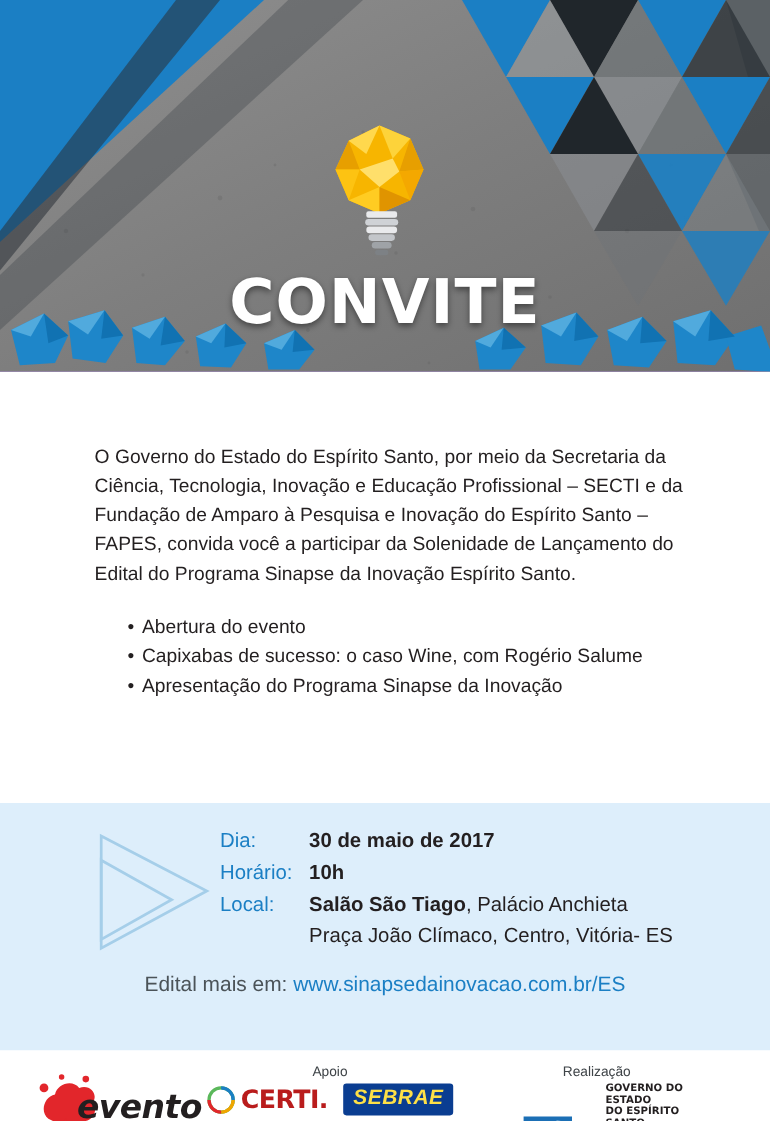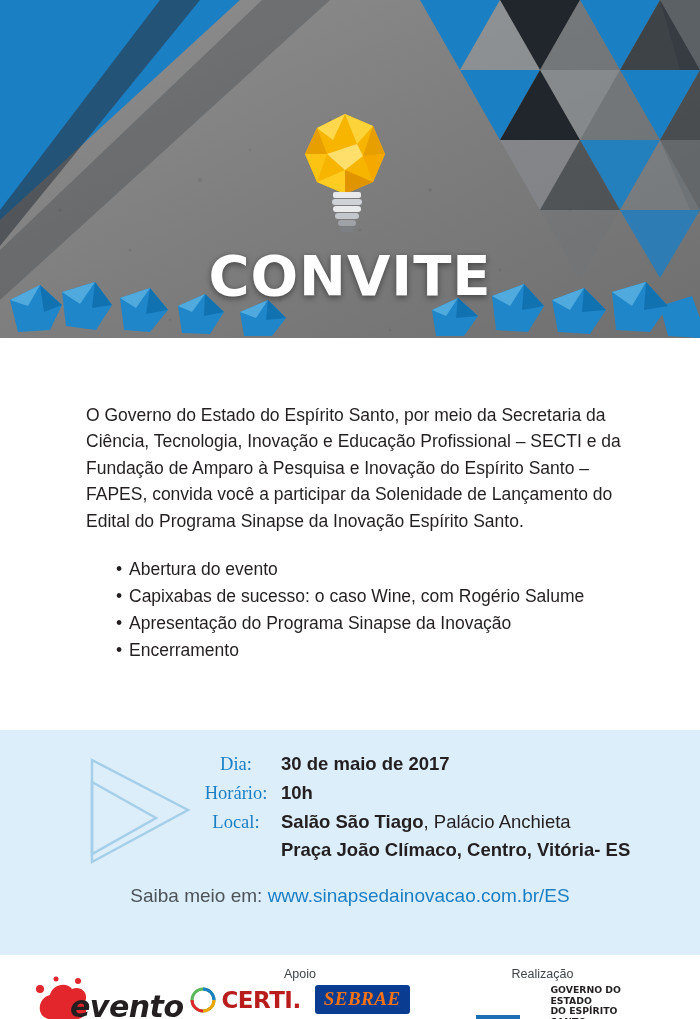--- a/index.html
+++ b/index.html
@@ -116,40 +116,38 @@
     font-size: 19px;
     color: #231f20;
   }
   .info-row {
     display: flex;
     align-items: baseline;
     margin-bottom: 7px;
   }
   .info-label {
     width: 72px;
-    text-align: center;
+    text-align: left;
     color: #1b7fc4;
     font-size: 18.5px;
     padding-right: 9px;
     flex: 0 0 auto;
-    font-family: Liberation Serif, serif;
   }
   .info-value {
     font-size: 18.5px;
     color: #231f20;
   }
   .info-value b {
     font-weight: bold;
   }
   .info-sub {
     margin-left: 81px;
     font-size: 18.5px;
     color: #231f20;
     margin-top: -1px;
-    font-weight: bold;
   }
   .saiba {
     position: absolute;
     left: 0;
     right: 0;
     top: 155px;
     text-align: center;
     font-size: 19px;
     color: #4b5358;
   }
@@ -212,22 +210,22 @@
   }
   .certi-word {
     font-family: "DejaVu Sans", sans-serif;
     font-weight: bold;
     font-size: 23px;
     color: #b91c1c;
     letter-spacing: -0.5px;
   }
   .sebrae-box {
     background: #0a3d91;
-    color: #f97316;
-    font-family: Liberation Serif, serif;
+    color: #fde047;
+    font-family: Liberation Sans, sans-serif;
     font-style: italic;
     font-weight: bold;
     font-size: 19px;
     padding: 3px 9px 4px 9px;
     border-radius: 3px;
     letter-spacing: 0.5px;
   }
   .fapes {
     font-family: "DejaVu Sans", sans-serif;
     font-weight: bold;
@@ -413,23 +411,20 @@
     <div class="agenda">
       <div class="agenda-item">
         <span class="bullet">•</span><span>Abertura do evento</span>
       </div>
       <div class="agenda-item">
         <span class="bullet">•</span><span>Capixabas de sucesso: o caso Wine, com Rogério Salume</span>
       </div>
       <div class="agenda-item">
         <span class="bullet">•</span><span>Apresentação do Programa Sinapse da Inovação</span>
       </div>
-      <div class="agenda-item">
-        <span class="bullet">•</span><span>Encerramento</span>
-      </div>
     </div>
   </div>
 
   <div class="band">
     <div class="play-mark">
       <svg width="118" height="118" viewBox="0 0 118 118" xmlns="http://www.w3.org/2000/svg">
         <polygon points="14,8 110,58 14,110" fill="none" stroke="#9cc9e6" stroke-width="2.5"></polygon>
         <polygon points="14,30 78,66 14,102" fill="none" stroke="#9cc9e6" stroke-width="2.5"></polygon>
       </svg>
     </div>
@@ -444,21 +439,21 @@
         <span class="info-value"><b>10h</b></span>
       </div>
       <div class="info-row">
         <span class="info-label">Local:</span>
         <span class="info-value"><b>Salão São Tiago</b><span>, Palácio Anchieta</span></span>
       </div>
       <div class="info-sub">Praça João Clímaco, Centro, Vitória- ES</div>
     </div>
 
     <div class="saiba">
-      <span>Saiba meio em:</span>
+      <span>Edital mais em:</span>
       <span class="url">www.sinapsedainovacao.com.br/ES</span>
     </div>
   </div>
 
   <div class="footer">
 
     <div class="logo-sinapse">
       <svg width="180" height="80" viewBox="0 0 180 80" xmlns="http://www.w3.org/2000/svg">
         <g fill="#e2262b">
           <path d="M14,46 C6,40 10,26 20,24 C22,14 36,10 42,18 C52,14 60,24 54,32 C60,38 54,50 44,48 C40,58 26,58 22,50 Z"></path>

